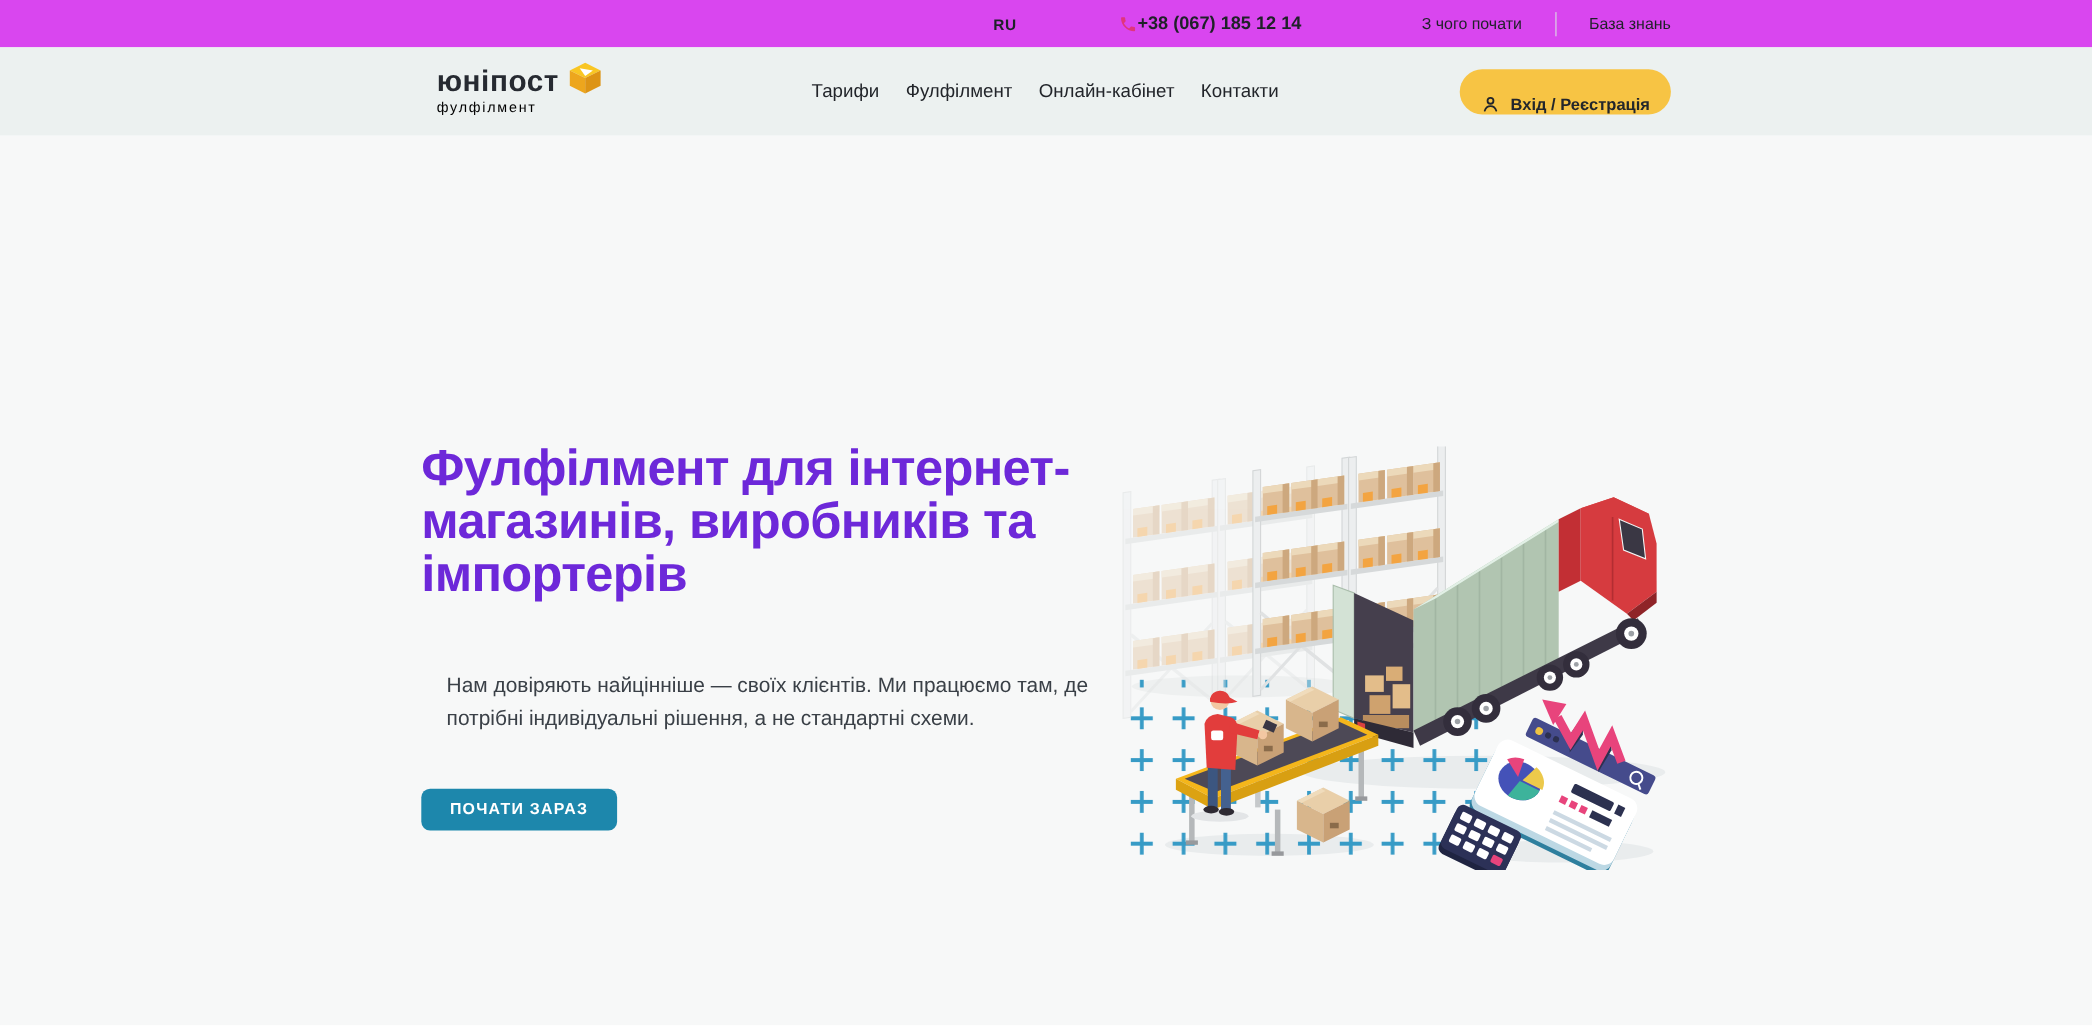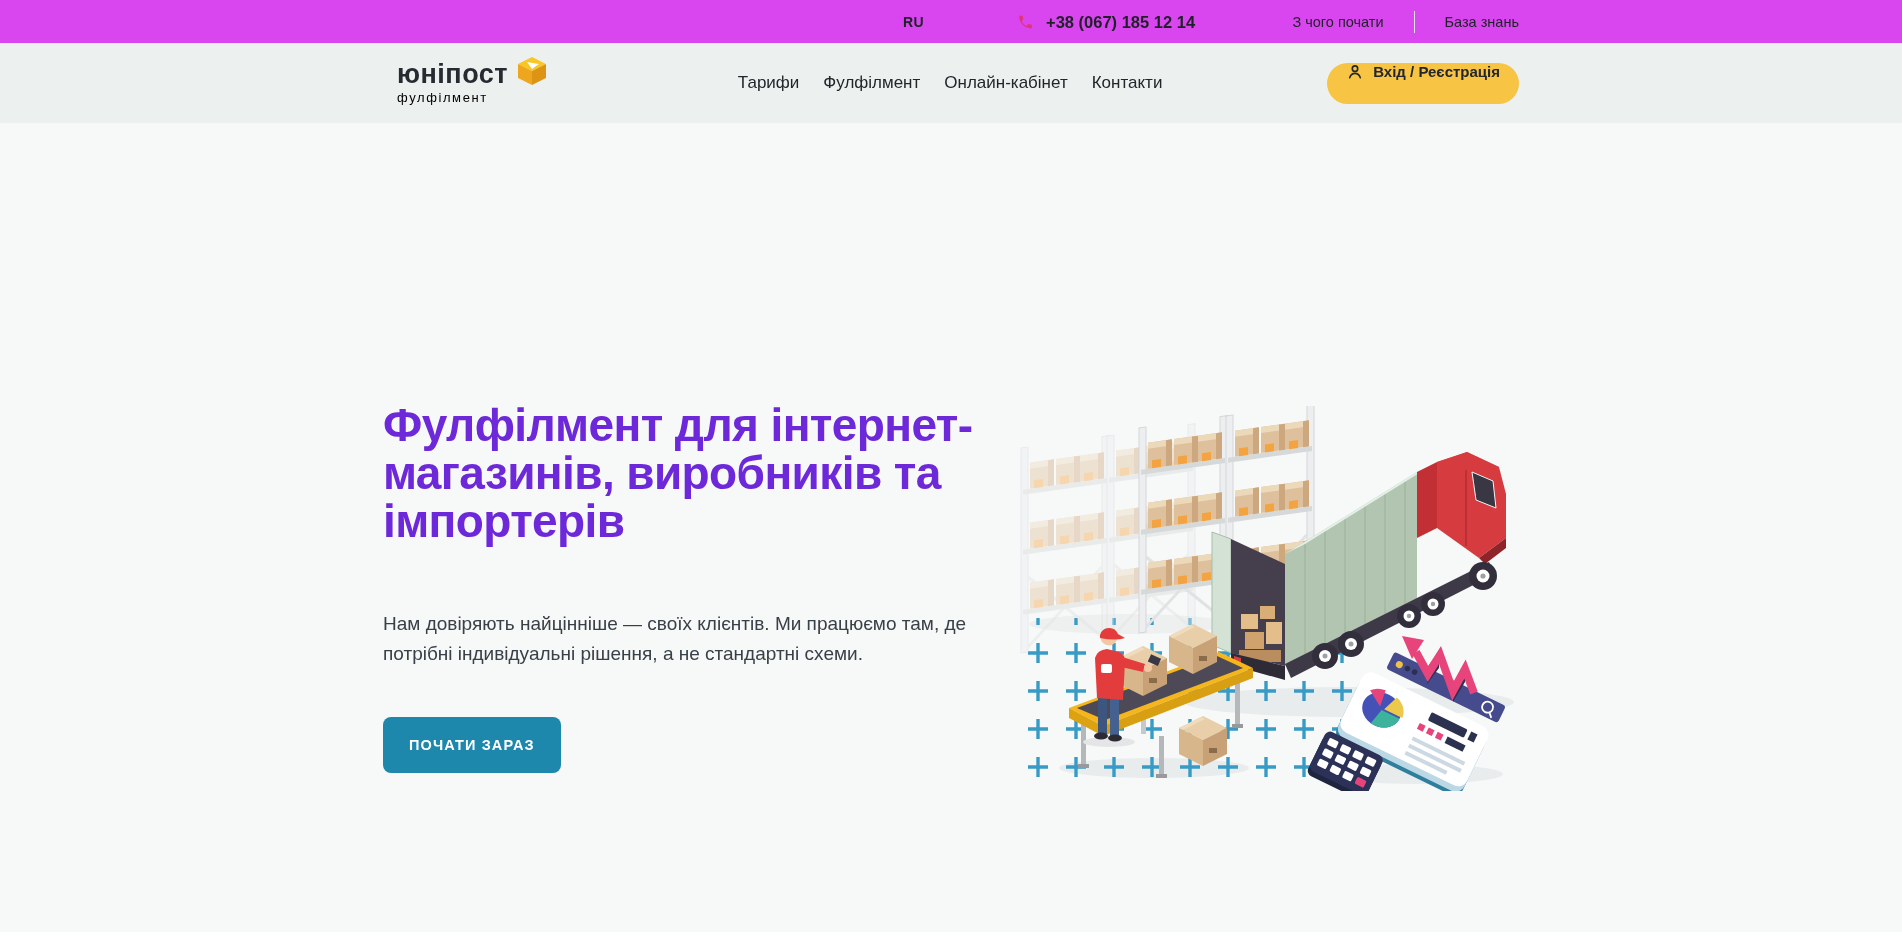--- a/index.html
+++ b/index.html
@@ -13,56 +13,56 @@
   .container { width:1136px; margin:0 auto; position:relative; height:100%; }
 
   
   .topbar { height:43px; background:#d946ef; }
   .topbar .lang {
     position:absolute; left:520px; top:50%; transform:translateY(-50%);
     font-size:14px; font-weight:700; letter-spacing:.5px; cursor:pointer; color:#1e2127;
   }
   .topbar .phone {
     position:absolute; left:634px; top:50%; transform:translateY(-50%);
-    display:flex; align-items:center; gap:12px;
+    display:flex; align-items:center; gap:0;
     font-size:16.5px; font-weight:600; color:#1e2127; text-decoration:none;
   }
   .topbar .links {
     position:absolute; right:0; top:50%; transform:translateY(-50%);
     display:flex; align-items:center; font-size:14.5px; color:#1e2127;
   }
   .topbar .links a { color:#1e2127; text-decoration:none; cursor:pointer; }
   .topbar .divider { width:1px; height:22px; background:#dcdfe1; margin:0 30px; }
 
   
   .header { height:80px; background: var(--header-bg, #ecf1f0); }
   .header .container { display:flex; align-items:center; }
   .logo { position:relative; cursor:pointer; padding-left:14px; width:190px; flex:none; }
   .logo-title { font-size:27px; font-weight:800; letter-spacing:.5px; color:#262a31; line-height:1; }
   .logo-sub { font-size:13px; letter-spacing:1.6px; color:#000000; margin-top:2px; }
   .logo-cube { position:absolute; left:132px; top:-7px; }
   .nav { display:flex; gap:24px; margin:0 auto; }
   .nav a { font-size:17px; color:#22252a; text-decoration:none; cursor:pointer; }
   .login-btn {
-    flex:none; display:flex; align-items:flex-start; gap:9px;
+    flex:none; display:flex; align-items:flex-end; gap:9px;
     background: var(--accent-yellow, #f7c444);
     border:none; border-radius:22px; height:41px; padding:0 19px;
     font-family:inherit; font-size:15px; font-weight:700; color:#23262b; cursor:pointer;
   }
 
   
   .hero { height:809px; position:relative; }
   .hero-text { position:absolute; left:0; top:279px; width:660px; }
   .hero-title {
     font-size:46px; line-height:1.04; font-weight:700; letter-spacing:-0.6px;
     color:#6d28d9;
   }
-  .hero-desc { margin-top:64px; width:600px; font-size:19px; line-height:1.53; color:#3a4047; }
+  .hero-desc { margin-top:64px; width:600px; font-size:19px; line-height:1.53; color:#3a4047;margin-left:23px; }
   .cta-btn {
-    margin-top:49px; height:56px; padding:0 26px;
+    margin-top:49px; height:38px; padding:0 26px;
     background: var(--accent-teal, #1d87ac);
     color:#ffffff; font-family:inherit; font-size:14.5px; font-weight:700; letter-spacing:1.1px;
     border:none; border-radius:8px; cursor:pointer;
   }
   .illustration { position:absolute; left:636px; top:283px; width:500px; height:385px; }
 
   .bottom-strip { height:8px; background:#ffffff; }
 </style>
 </head>
 <body>

